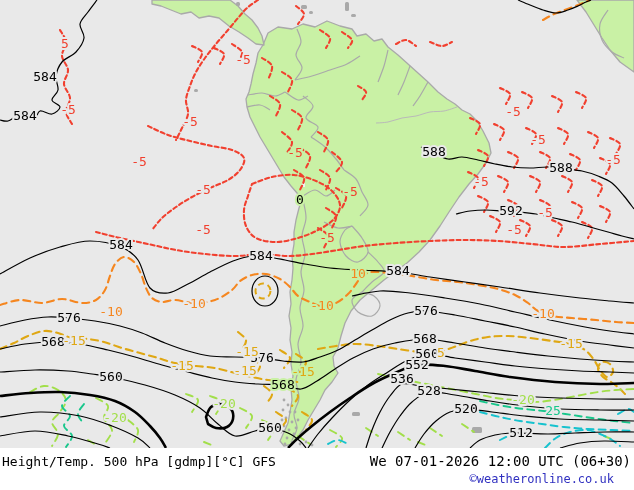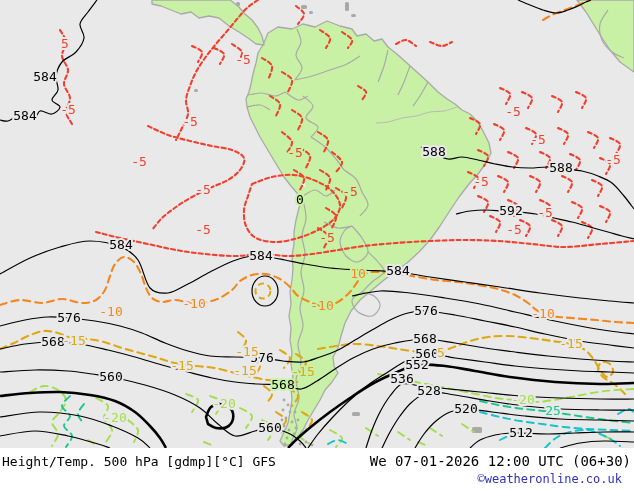--- a/index.html
+++ b/index.html
@@ -2,21 +2,21 @@
 <html><head>
 <meta charset="utf-8">
 <style>
   html,body{margin:0;padding:0;background:#fff;}
   .frame{position:relative;width:634px;height:490px;overflow:hidden;background:#ffffff;
          font-family:"DejaVu Sans Mono","Liberation Mono",monospace;}
   #map{position:absolute;left:0;top:0;}
   .footer{position:absolute;left:0;top:448px;width:634px;height:42px;background:#ffffff;border-radius:11px;}
   .footer .ft-left{position:absolute;left:2px;top:6px;font-size:13px;white-space:pre;color:#000;}
   .footer .ft-right{position:absolute;right:3px;top:5px;font-size:14px;white-space:pre;color:#000;}
-  .footer .ft-copy{position:absolute;right:12px;top:24px;font-size:12px;white-space:pre;}
+  .footer .ft-copy{position:absolute;right:20px;top:24px;font-size:12px;white-space:pre;}
 </style>
 </head>
 <body>
 
 <div class="frame">
   <div id="map"><svg width="634" height="448" viewBox="0 0 634 448">
         <rect x="0" y="0" width="634" height="448" fill="#e9e9e9"></rect>
         <g>
           <polygon points="263,45 268,33 278,27 292,29 303,24 315,27 327,21 340,26 352,29 357,36 366,34 374,41 382,39 388,47 398,55 408,64 418,73 428,82 438,92 447,99 455,104 462,110 470,114 477,121 483,131 489,143 491,153 486,163 478,174 469,184 459,197 449,212 440,226 430,240 419,252 407,263 396,271 384,280 372,290 360,300 351,311 345,323 341,336 338,348 333,357 334,366 338,373 332,382 325,390 320,400 314,410 308,420 303,430 297,438 291,444 284,446 280,441 284,432 288,423 290,412 292,400 291,388 293,376 291,364 292,352 290,340 291,328 289,316 291,304 290,292 292,280 293,268 292,256 294,244 294,232 296,220 299,208 302,199 297,193 291,186 284,177 278,167 272,157 266,147 260,137 255,127 250,117 247,107 246,99 249,92 251,84 253,74 256,63 258,53 261,48" fill="#c9f1a5" stroke="#a9a9a9" stroke-width="1.3" stroke-linejoin="round"></polygon>
           <polygon points="152,0 230,0 238,6 245,14 252,20 258,28 262,36 264,45 256,44 248,38 239,32 229,26 219,18 209,16 199,18 191,12 181,14 171,10 161,6 152,4" fill="#c9f1a5" stroke="#a9a9a9" stroke-width="1.3" stroke-linejoin="round"></polygon>

